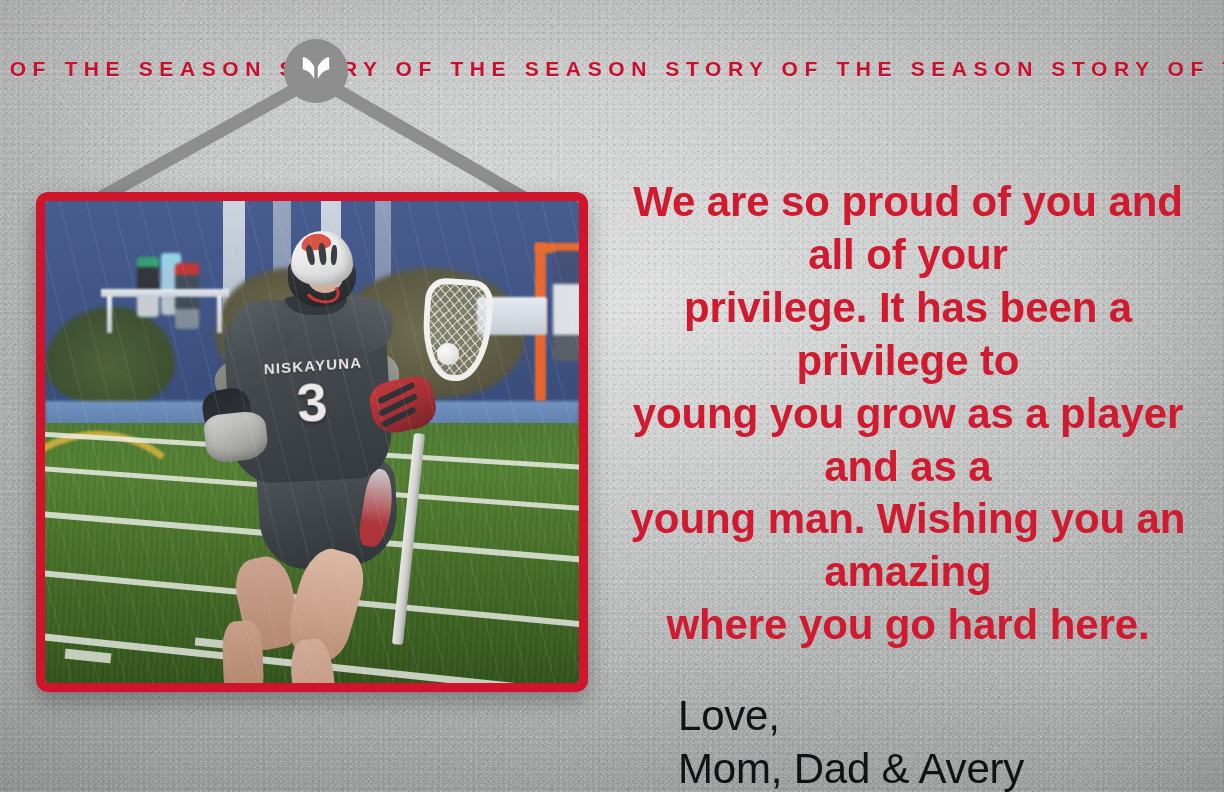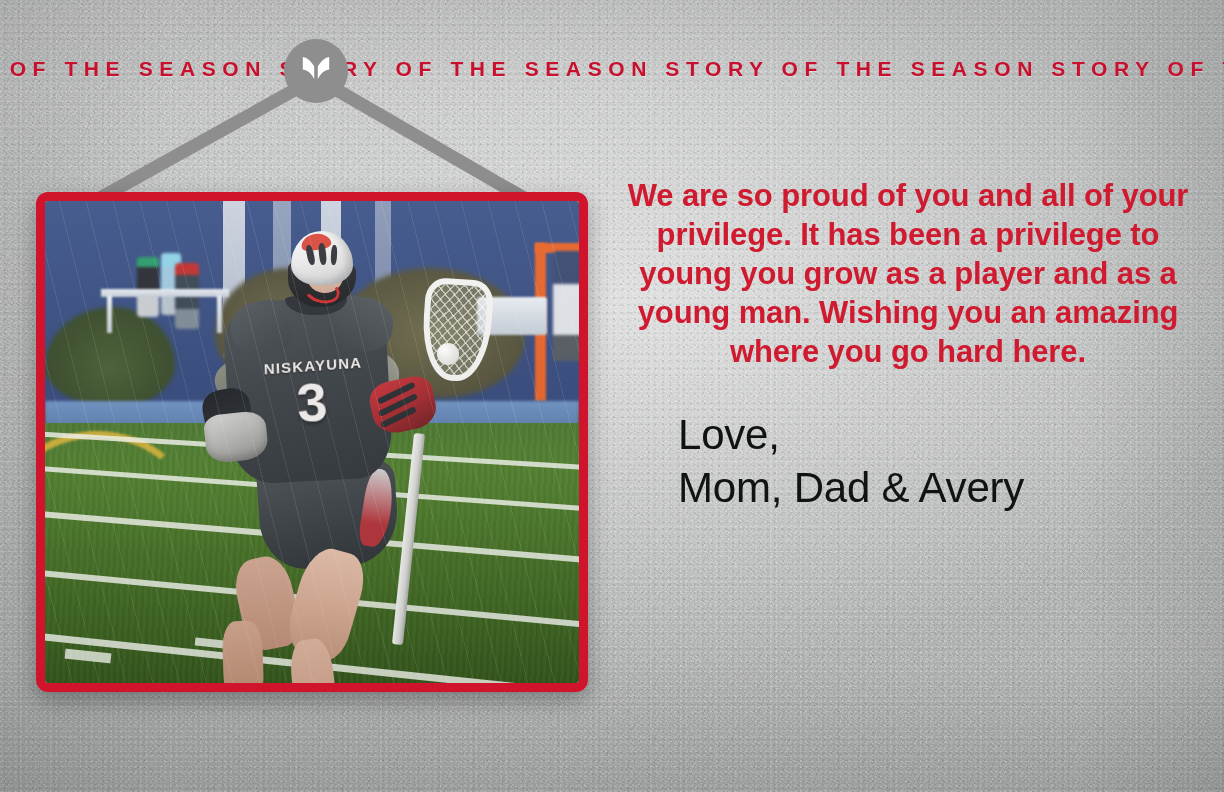--- a/index.html
+++ b/index.html
@@ -374,21 +374,21 @@
   }
   .salutation {
     font-size: 41px;
     font-weight: 400;
     color: #111213;
     letter-spacing: -0.2px;
     margin: 0 0 16px 12px;
     line-height: 1.08;
   }
   .message {
-    font-size: 31px;
+    font-size: 42px;
     font-weight: 700;
     color: #cf1a2f;
     text-align: center;
     line-height: 1.26;
     margin: 0 8px;
     letter-spacing: -0.1px;
   }
   .signoff {
     margin: 38px 0 0 74px;
     font-size: 42px;

